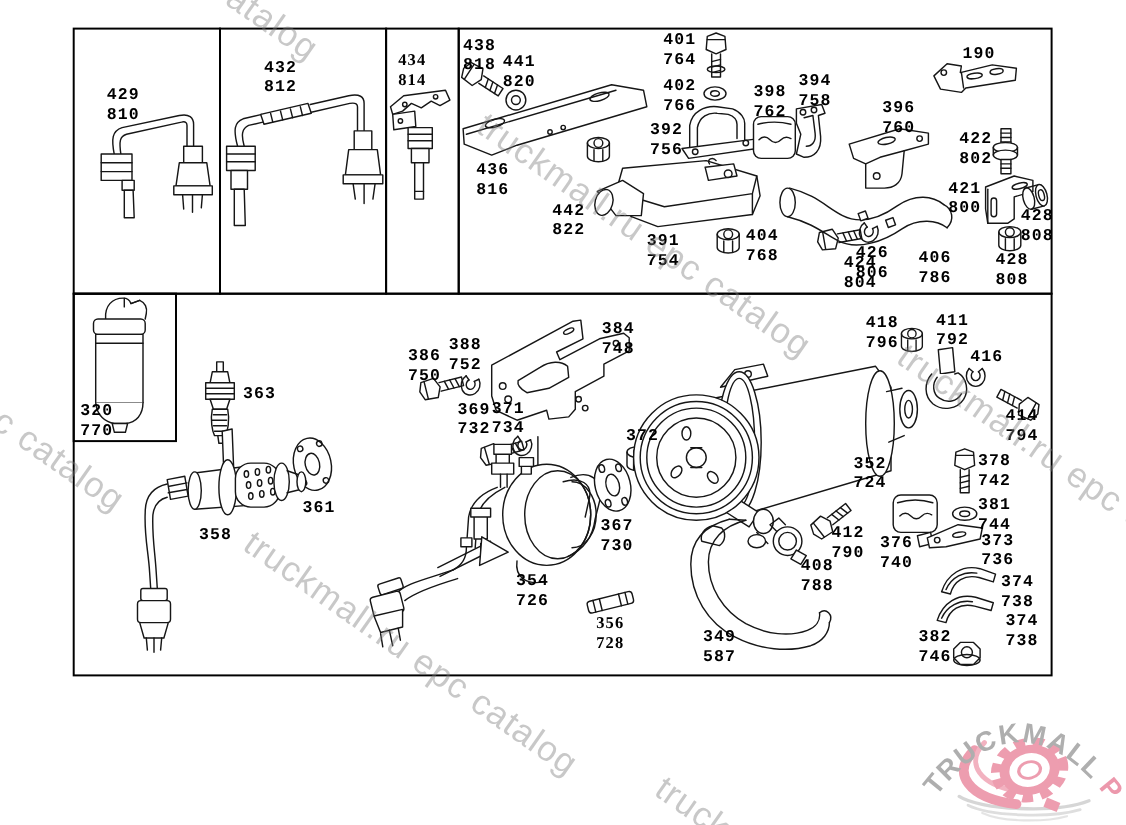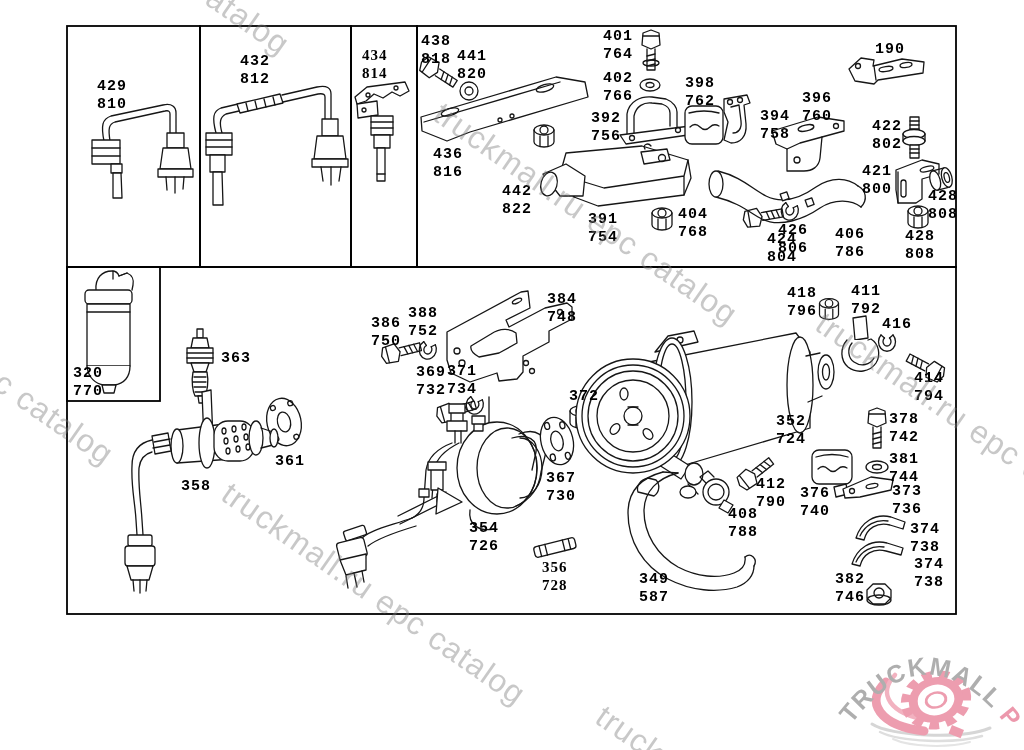--- a/index.html
+++ b/index.html
@@ -457,21 +457,21 @@
       <div class="plabel" style="left: 457px; top: 48px;">441
 820</div>
       <div class="plabel" style="left: 603px; top: 28px;">401
 764</div>
       <div class="plabel" style="left: 603px; top: 70px;">402
 766</div>
       <div class="plabel" style="left: 591px; top: 110px;">392
 756</div>
       <div class="plabel" style="left: 685px; top: 75px;">398
 762</div>
-      <div class="plabel" style="left: 760px; top: 65px; margin-top: 43px;">394
+      <div class="plabel" style="left: 726px; top: 65px;">394
 758</div>
       <div class="plabel" style="left: 802px; top: 90px;">396
 760</div>
       <div class="plabel" style="left: 875px; top: 41px;">190</div>
       <div class="plabel" style="left: 872px; top: 118px;">422
 802</div>
       <div class="plabel" style="left: 862px; top: 163px;">421
 800</div>
       <div class="plabel" style="left: 928px; top: 188px;">428
 808</div>

